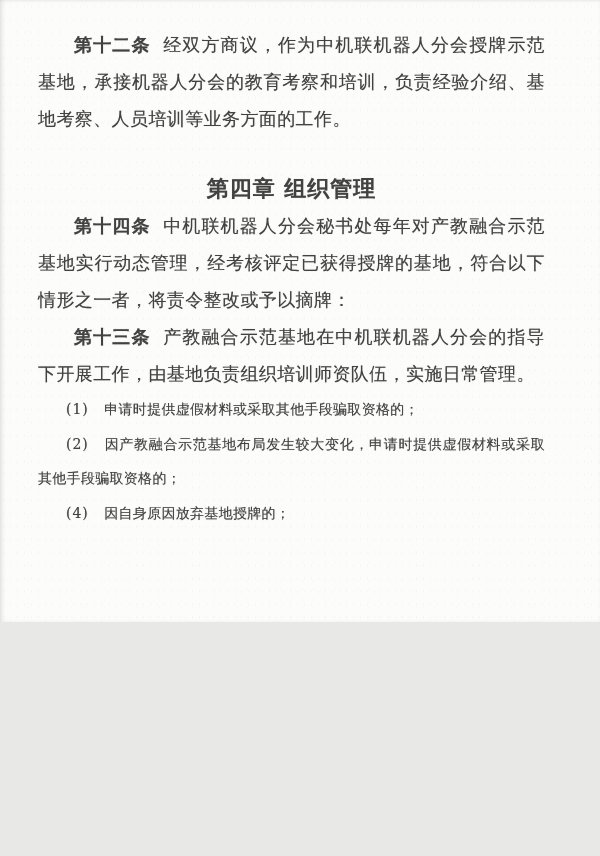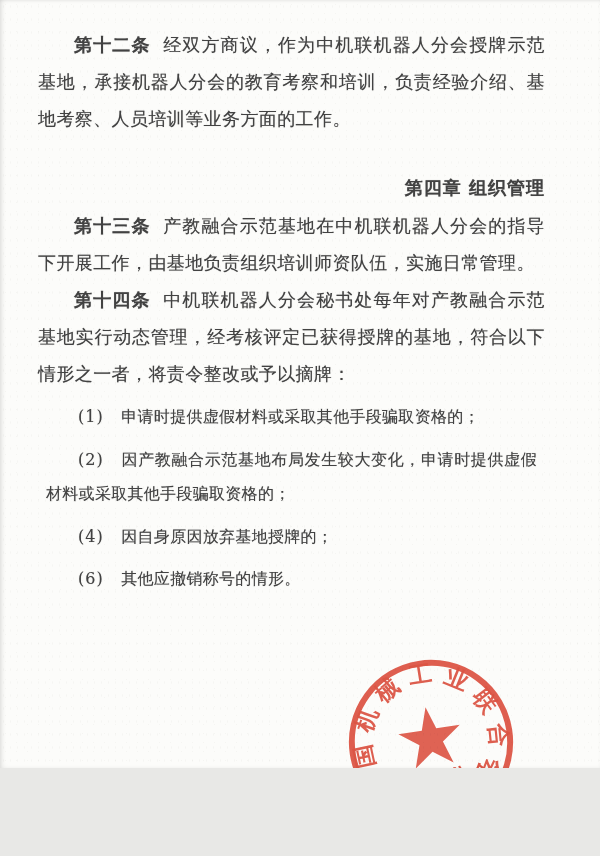--- a/index.html
+++ b/index.html
@@ -1,18 +1,18 @@
 <!DOCTYPE html>
 <html><head>
 <meta charset="utf-8">
 <style>
   html,body{margin:0;padding:0;background:#e8e8e6;}
   .page{
     position:relative;
-    width:600px;height:768px;
+    width:600px;height:622px;
     margin:0 auto;
     background:#fcfcfa;
     background-image:
       radial-gradient(rgba(160,160,150,.08) .6px, transparent .7px),
       radial-gradient(rgba(120,120,110,.05) .5px, transparent .6px);
     background-size:11px 9px, 7px 13px;
     box-shadow:inset 3px 0 6px -3px rgba(0,0,0,.18), inset 0 2px 5px -3px rgba(0,0,0,.12);
     overflow:hidden;
     font-family:"DejaVu Serif","Liberation Serif",serif;
     color:#424242;
@@ -25,30 +25,30 @@
     font-size:18px;
     line-height:37px;
     letter-spacing:.4px;
     text-indent:2em;
     text-align:justify;
     text-shadow:0 0 .7px rgba(80,80,80,.55);
   }
   .para .lbl{font-weight:bold;margin-right:.7em;}
   .chapter{
     margin:36px 0 4px 0;
-    font-size:18px;
+    font-size:22px;
     line-height:30px;
-    text-align:right;
+    text-align:center;
     font-weight:bold;
     letter-spacing:1px;
     text-shadow:0 0 .7px rgba(80,80,80,.55);
   }
   .item{
-    margin:8px;
-    font-size:16px;
+    margin:0;
+    font-size:14px;
     line-height:34.5px;
     letter-spacing:.3px;
     text-indent:2em;
     text-align:justify;
     text-shadow:0 0 .7px rgba(80,80,80,.5);
   }
   .item .num{margin-right:1.1em;letter-spacing:1px;}
   .signature{
     position:absolute;
     top:699px;left:313px;width:234px;
@@ -74,28 +74,27 @@
 <body>
 
 <div class="page">
 
   <div class="body">
 
     <p class="para"><span class="lbl">第十二条</span><span>经双方商议，作为中机联机器人分会授牌示范基地，承接机器人分会的教育考察和培训，负责经验介绍、基地考察、人员培训等业务方面的工作。</span></p>
 
     <p class="chapter">第四章  组织管理</p>
 
+    <p class="para"><span class="lbl">第十四条</span><span>中机联机器人分会秘书处每年对产教融合示范基地实行动态管理，经考核评定已获得授牌的基地，符合以下情形之一者，将责令整改或予以摘牌：</span></p>
+
     <p class="para"><span class="lbl">第十三条</span><span>产教融合示范基地在中机联机器人分会的指导下开展工作，由基地负责组织培训师资队伍，实施日常管理。</span></p>
-
-    <p class="para"><span class="lbl">第十四条</span><span>中机联机器人分会秘书处每年对产教融合示范基地实行动态管理，经考核评定已获得授牌的基地，符合以下情形之一者，将责令整改或予以摘牌：</span></p>
 
     <p class="item"><span class="num">(1)</span><span>申请时提供虚假材料或采取其他手段骗取资格的；</span></p>
     <p class="item"><span class="num">(2)</span><span>因产教融合示范基地布局发生较大变化，申请时提供虚假材料或采取其他手段骗取资格的；</span></p>
     <p class="item"><span class="num">(4)</span><span>因自身原因放弃基地授牌的；</span></p>
-    <p class="item"><span class="num">(6)</span><span>其他应撤销称号的情形。</span></p>
 
   </div>
 
 
   <svg class="seal" viewBox="0 0 200 200" xmlns="http://www.w3.org/2000/svg">
     <defs>
       <path id="ring-arc" d="M 48 146.8 A 70 70 0 1 1 152 146.8" fill="none"></path>
       <path id="serial-arc" d="M 30.7 140 A 80 80 0 0 0 169.3 140" fill="none"></path>
     </defs>
     <circle cx="100" cy="100" r="92" fill="none" stroke="#dd4a38" stroke-width="7" opacity=".95"></circle>

